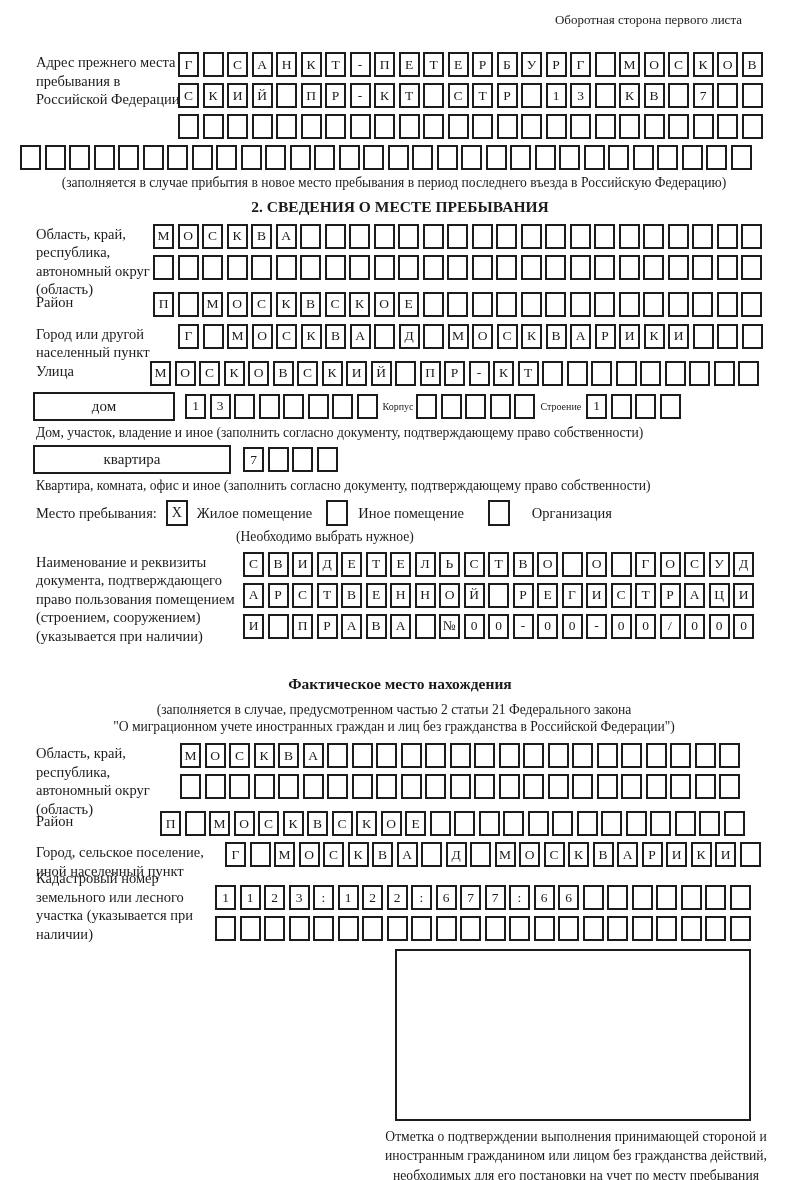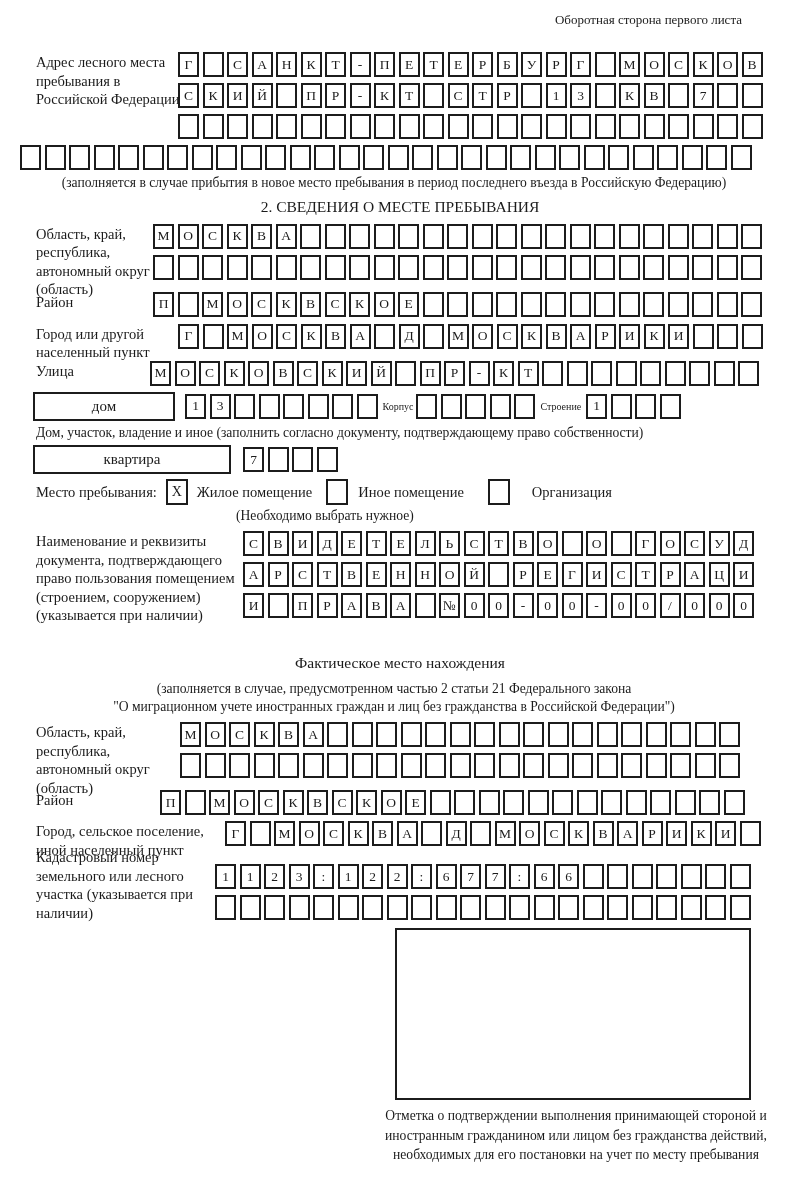--- a/index.html
+++ b/index.html
@@ -27,21 +27,21 @@
   .lbl-gorod1{width:146px;}   .g-gorod1{margin-left:142px;}
   .lbl-ulitsa{width:110px;}   .g-ulitsa{margin-left:114px;}
   .lbl-doc{width:205px;}      .g-doc{margin-left:207px;}
   .lbl-obl2{width:150px;}     .g-obl2{margin-left:144px;}
   .lbl-raion2{width:120px;}   .g-raion2{margin-left:124px;}
   .lbl-gorod2{width:186px;}   .g-gorod2{margin-left:189px;}
   .lbl-kad{width:176px;}      .g-kad{margin-left:179px;}
 
   .caption{font-size:13.6px;line-height:1.3;}
   .caption.center{text-align:center;padding-right:48px;}
-  .section-title{font-size:15.5px;font-weight:normal;text-align:center;padding-right:36px;margin:6px 0 8px 0;}
+  .section-title{font-size:15.5px;font-weight:bold;text-align:center;padding-right:36px;margin:6px 0 8px 0;}
 
   .wide-box{box-sizing:border-box;height:29px;border:2px solid #1c1c1c;display:flex;
             align-items:center;justify-content:center;font-size:15px;background:#fff;}
   .inline-row{display:flex;align-items:center;margin-left:-3px;}
   .inline-row .cellrow{align-self:center;}
   .inline-label{font-size:10px;white-space:nowrap;}
 
   .chk{box-sizing:border-box;width:22px;height:26px;border:2px solid #1c1c1c;display:flex;
        align-items:center;justify-content:center;font-size:14px;background:#fff;}
   .mesto-row{display:flex;align-items:center;font-size:14.5px;}
@@ -51,21 +51,21 @@
                  font-size:13.6px;line-height:1.42;}
 </style>
 </head>
 <body>
 
 <div class="page">
 
   <div class="top-note">Оборотная сторона первого листа</div>
 
   <div class="frow" style="margin-top:24px;">
-    <div class="label lbl-addr">Адрес лесного места пребывания в Российской Федерации</div>
+    <div class="label lbl-addr">Адрес прежнего места пребывания в Российской Федерации</div>
     <div class="grids g-addr">
       <div class="cellrow">
           <span class="cell">Г</span>
           <span class="cell"></span>
           <span class="cell">С</span>
           <span class="cell">А</span>
           <span class="cell">Н</span>
           <span class="cell">К</span>
           <span class="cell">Т</span>
           <span class="cell">-</span>
@@ -366,20 +366,21 @@
 
   <div class="inline-row" style="margin-top:4px;">
     <div class="wide-box" style="width:198px;text-align:center;">квартира</div>
     <div class="cellrow" style="margin-left:12px;">
         <span class="cell">7</span>
         <span class="cell"></span>
         <span class="cell"></span>
         <span class="cell"></span>
       </div>
   </div>
+  <div class="caption" style="margin-top:3px;">Квартира, комната, офис и иное (заполнить согласно документу, подтверждающему право собственности)</div>
 
   <div class="mesto-row" style="margin-top:5px;">
     <span>Место пребывания:</span>
     <div class="chk" style="margin-left:9px;">X</div>
     <span style="margin-left:9px;">Жилое помещение</span>
     <div class="chk" style="margin-left:14px;"></div>
     <span style="margin-left:10px;">Иное помещение</span>
     <div class="chk" style="margin-left:24px;"></div>
     <span style="margin-left:22px;">Организация</span>
   </div>

